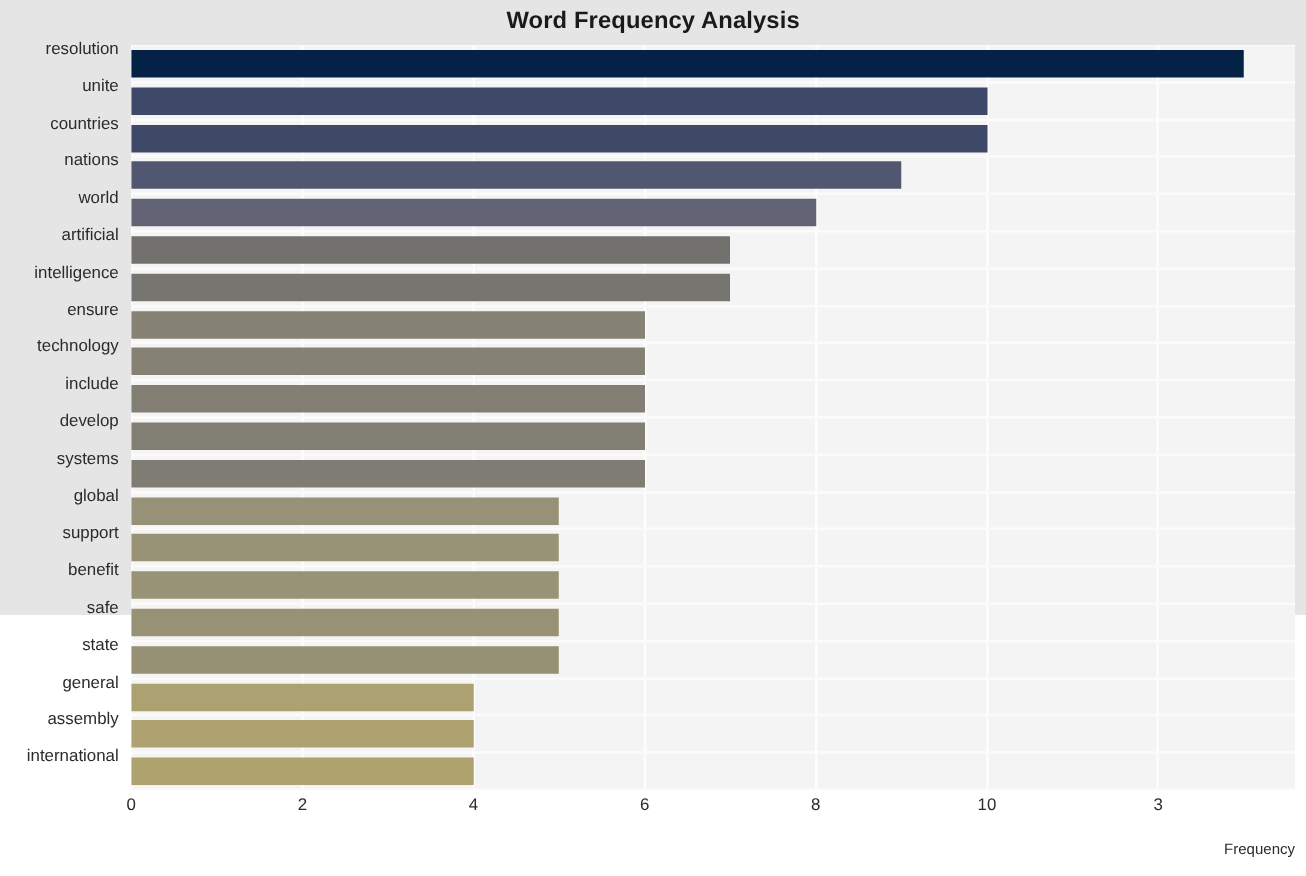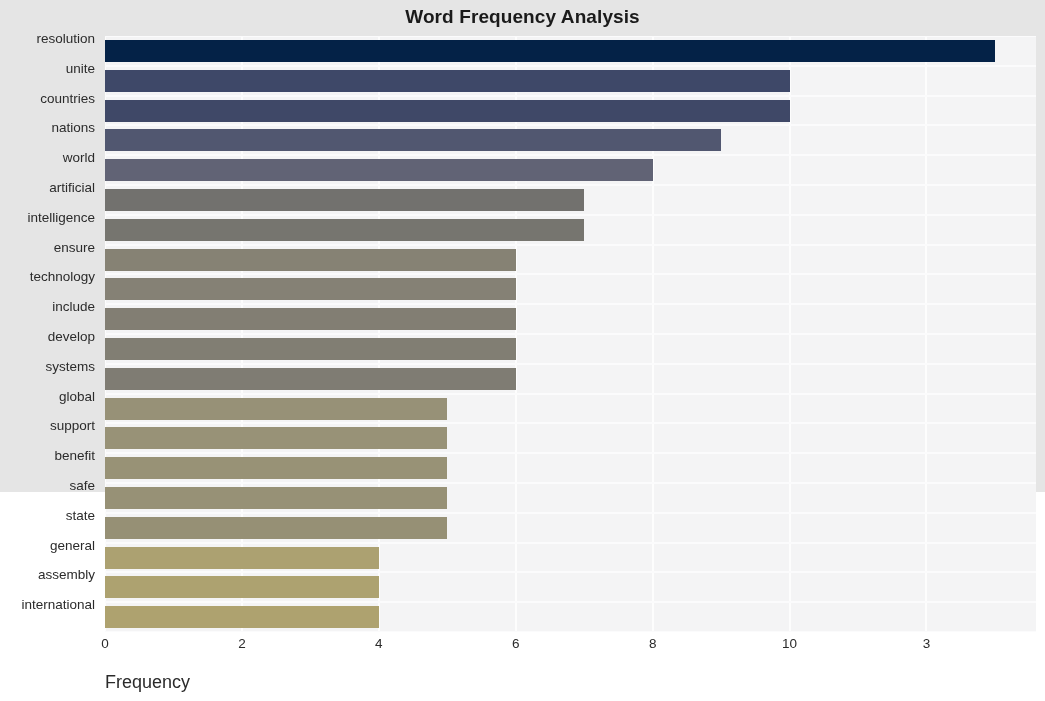--- a/index.html
+++ b/index.html
@@ -107,22 +107,22 @@
     font-size: 13.5px;
     color: #2b2b2b;
   }
 
   
   #xlabel {
     position: absolute;
     left: 105px;
     top: 672px;
     width: 931px;
-    text-align: left;
-    font-size: 18px;
+    text-align: right;
+    font-size: 12px;
     color: #2b2b2b;
   }
 </style>
 </head>
 <body>
 
 <div id="figure">
 
   <div id="chart-title">Word Frequency Analysis</div>
 

